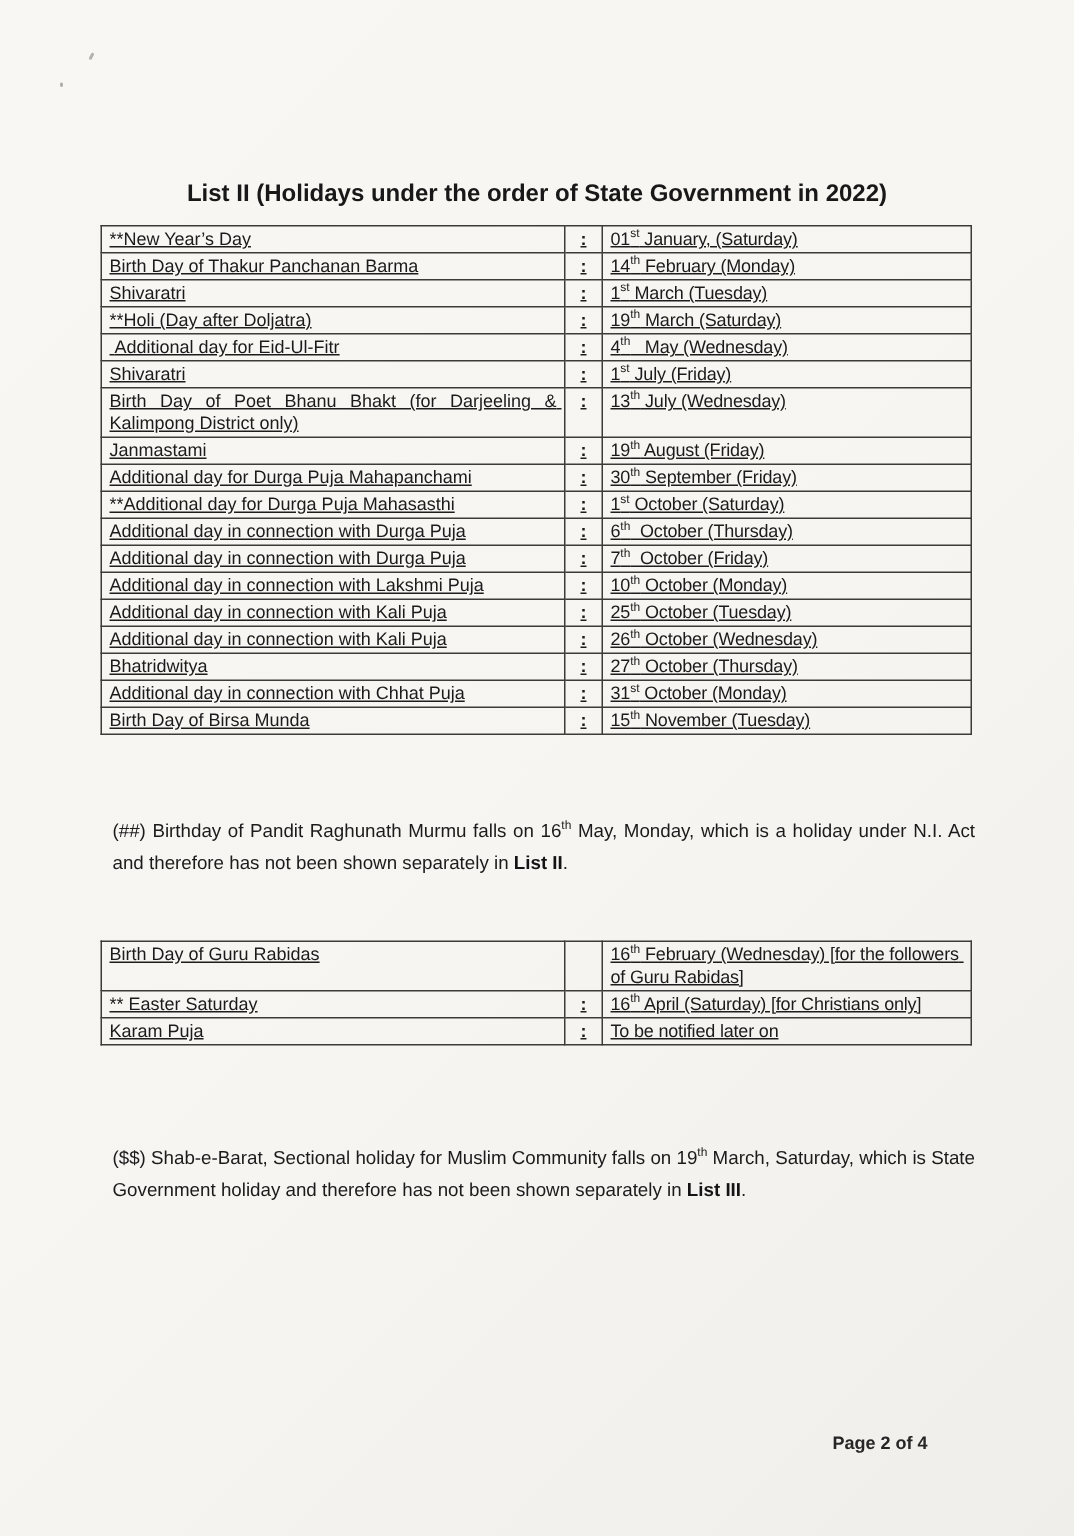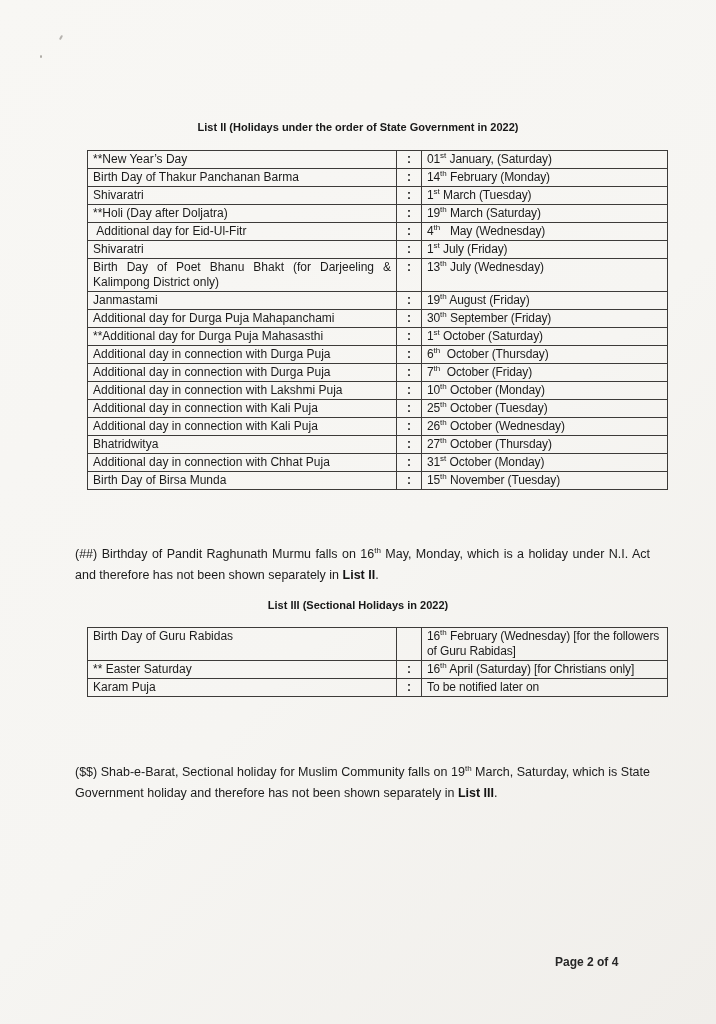--- a/index.html
+++ b/index.html
@@ -16,31 +16,32 @@
     overflow: hidden;
   }
   
   .artifact { position: absolute; background: #8a8680; border-radius: 50%; }
   .artifact.a1 { left: 40px; top: 55px; width: 2px; height: 3px; opacity: .7; }
   .artifact.a2 { left: 60px; top: 35px; width: 2px; height: 5px; transform: rotate(28deg); opacity: .6; border-radius: 1px; }
 
   .section-title {
     position: absolute; left: 0; width: 716px;
     text-align: center;
-    font-size: 11px; font-weight: bold; color: #181818;
+    font-size: 16px; font-weight: bold; color: #181818;
     margin: 0;
   }
   .title-list2 { top: 121px; }
   .title-list3 { top: 599px; }
 
   table.holiday-table {
-    position: absolute; left: 87px;
+    position: absolute; left: 67px;
     width: 580px;
     border-collapse: collapse;
     table-layout: fixed;
+    text-decoration: underline;
   }
   .table-list2 { top: 150px; }
   .table-list3 { top: 627px; }
 
   table.holiday-table td {
     border: 1.4px solid #3d3b39;
     font-size: 12px;
     line-height: 15px;
     padding: 1px 5px 1px 5px;
     vertical-align: top;
@@ -173,21 +174,20 @@
         <tr>
           <td class="name">Birth Day of Birsa Munda</td>
           <td class="sep">:</td>
           <td class="date">15<sup>th</sup> November (Tuesday)</td>
         </tr>
       </tbody>
   </table>
 
   <p class="note note-list2"><span>(##) Birthday of Pandit Raghunath Murmu falls on 16<sup>th</sup> May, Monday, which is a holiday under N.I. Act and therefore has not been shown separately in </span><b>List II</b><span>.</span></p>
 
-  <h1 class="section-title title-list3">List III (Sectional Holidays in 2022)</h1>
 
   <table class="holiday-table table-list3">
     <colgroup>
         <col style="width:309px">
         <col style="width:25px">
         <col style="width:246px">
       </colgroup>
     <tbody>
         <tr>
           <td class="name">Birth Day of Guru Rabidas</td>

